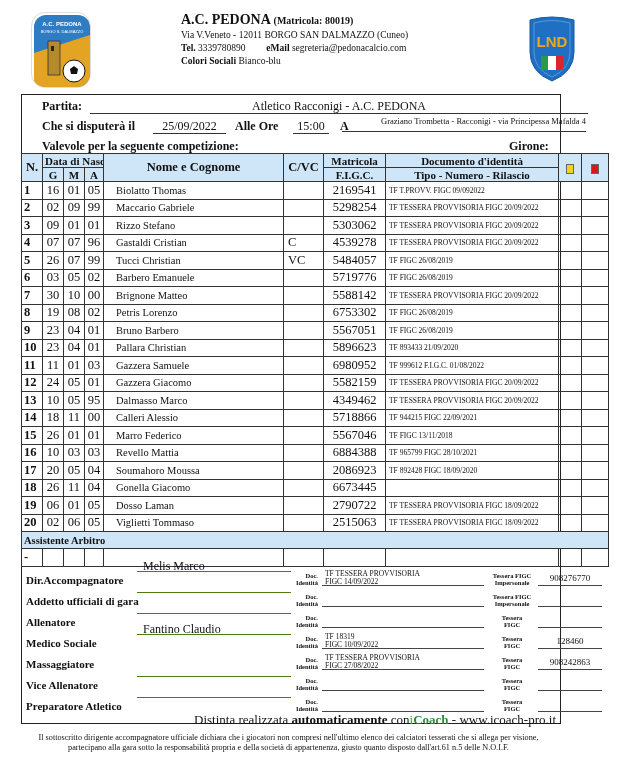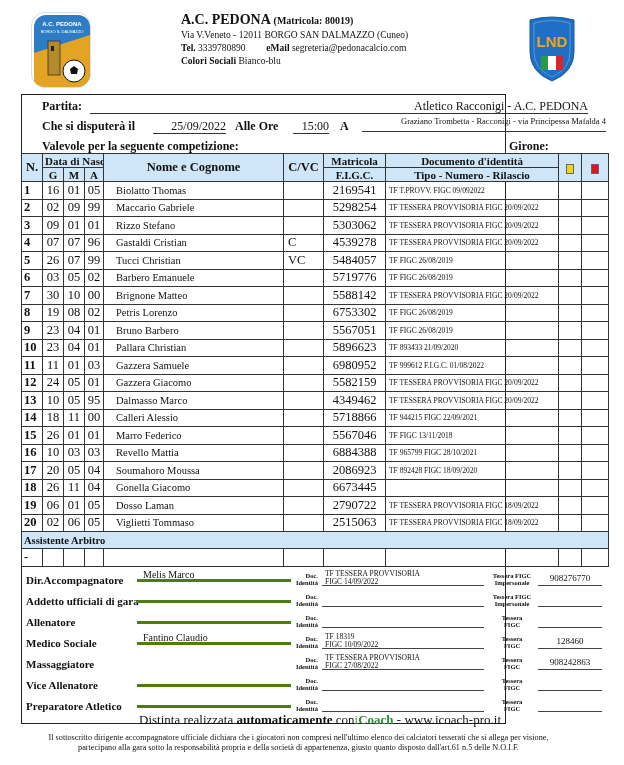--- a/index.html
+++ b/index.html
@@ -10,24 +10,24 @@
   .hdr { position: absolute; left: 0; top: 0; width: 624px; height: 92px; }
   .club-logo { position: absolute; left: 31px; top: 12px; width: 60px; height: 76px; border-radius: 14px; background: #fff; border: 1px solid #ddd; overflow: hidden; }
   .lnd-logo { position: absolute; left: 527px; top: 14px; width: 50px; height: 68px; }
   .hdr-text { position: absolute; left: 181px; top: 11px; font-size: 9.5px; line-height: 13px; }
   .hdr-text .title { font-size: 14px; font-weight: bold; line-height: 17px; }
   .hdr-text .title .matr { font-size: 10px; font-weight: bold; }
   .hdr-text b { font-weight: bold; }
   .hdr-text .gap { display: inline-block; width: 16px; }
 
   
-  .box { position: absolute; left: 21px; top: 94px; width: 485px; height: 630px; border: 1.5px solid #222; }
+  .box { position: absolute; left: 21px; top: 94px; width: 540px; height: 630px; border: 1.5px solid #222; }
 
   .mrow { position: absolute; left: 20px; font-size: 12px; font-weight: bold; white-space: nowrap; }
-  .uline { position: absolute; border-bottom: 1px solid #333; font-weight: normal; text-align: right; font-size: 12px; }
+  .uline { position: absolute; border-bottom: 1px solid #333; font-weight: normal; text-align: center; font-size: 12px; }
 
   
   table.players { position: absolute; left: -1px; top: 58px; width: 587px; border-collapse: collapse; table-layout: fixed; }
   table.players td, table.players th { border: 1px solid #333; height: 17.5px; padding: 0 2px; font-size: 12px; white-space: nowrap; overflow: hidden; }
   table.players thead th { background: #cfe6f8; font-weight: bold; font-size: 11px; text-align: center; height: 14px; }
   table.players thead th.big { font-size: 12.5px; }
   table.players td.n { font-weight: bold; font-size: 12.5px; padding-left: 2px; }
   table.players td.d { font-size: 12.5px; text-align: center; }
   table.players td.name { font-size: 10.5px; padding-left: 12px; }
   table.players td.cvc { font-size: 12.5px; padding-left: 4px; }
@@ -35,31 +35,31 @@
   table.players td.doc { font-size: 7.5px; padding-left: 3px; }
   .card { display: inline-block; width: 8px; height: 10px; border: 1px solid #666; vertical-align: middle; }
   .card.yellow { background: #f3d21a; }
   .card.red { background: #e0141e; }
   tr.sec td { background: #cfe6f8; font-weight: bold; font-size: 10.5px; height: 17px; }
 
   
   .staff { position: absolute; left: 0; top: 472px; width: 585px; }
   .srow { position: absolute; left: 0; width: 585px; height: 21px; }
   .srow .role { position: absolute; left: 4px; bottom: 2px; font-weight: bold; font-size: 11px; }
-  .srow .nm { position: absolute; left: 115px; width: 154px; bottom: 6px; border-bottom: 3px solid #4d7c0f; font-size: 10px; height: 13px; padding-left: 6px; }
+  .srow .nm { position: absolute; left: 115px; width: 154px; bottom: 16px; border-bottom: 1px solid #4d7c0f; font-size: 12px; height: 13px; padding-left: 6px; }
   .srow .dl { position: absolute; left: 268px; width: 28px; bottom: 2px; font-size: 6.5px; font-weight: bold; text-align: right; line-height: 7px; }
   .srow .dv { position: absolute; left: 300px; width: 162px; bottom: 2px; border-bottom: 1px solid #444; font-size: 7.5px; line-height: 8px; height: 16px; padding-left: 3px; }
   .srow .tl { position: absolute; left: 468px; width: 44px; bottom: 2px; font-size: 6.5px; font-weight: bold; line-height: 7px; text-align: center; }
   .srow .tv { position: absolute; left: 516px; width: 64px; bottom: 2px; border-bottom: 1px solid #444; font-size: 9px; text-align: center; height: 13px; }
 
   .credit { position: absolute; right: 4px; top: 617px; font-size: 13px; }
   .credit .g1 { color: #3aa63a; }
   .credit .g2 { color: #2e8b3d; font-weight: bold; }
 
-  .footnote { position: absolute; left: 10px; top: 733px; width: 562px; text-align: center; font-size: 8.2px; line-height: 10px; padding-left: 15px; }
+  .footnote { position: absolute; left: 0; top: 733px; width: 562px; text-align: center; font-size: 8.2px; line-height: 10px; padding-left: 15px; }
 </style>
 </head>
 <body>
 
 <div class="hdr">
   <div class="club-logo">
     <svg width="60" height="76" viewBox="0 0 60 76">
       <rect x="2" y="2" width="56" height="72" rx="12" fill="#2d7cc4"></rect>
       <polygon points="2,40 58,22 58,74 2,74" fill="#e3a424"></polygon>
       <rect x="16" y="28" width="12" height="34" fill="#b58a2a" stroke="#333" stroke-width="0.8"></rect>
@@ -109,21 +109,21 @@
   </div>
   <div class="uline" style="left:68px; top:4px; width:498px; height:15px;">Atletico Racconigi - A.C. PEDONA</div>
 
   <div class="mrow" style="top:24px;">
     <span>Che si disputerà il</span>
   </div>
   <div class="uline" style="left:131px; top:24px; width:73px; height:15px;">25/09/2022</div>
   <div class="mrow" style="left:213px; top:24px;">Alle Ore</div>
   <div class="uline" style="left:271px; top:24px; width:36px; height:15px;">15:00</div>
   <div class="mrow" style="left:318px; top:24px;">A</div>
-  <div class="uline" style="left:340px; top:21px; width:244px; height:16px; font-size:8.5px; text-align:right; padding-right:0;"><span>Graziano Trombetta - Racconigi - via Principessa Mafalda 4</span></div>
+  <div class="uline" style="left:320px; top:21px; width:244px; height:16px; font-size:8.5px; text-align:right; padding-right:0;"><span>Graziano Trombetta - Racconigi - via Principessa Mafalda 4</span></div>
 
   <div class="mrow" style="top:44px;">
     <span>Valevole per la seguente competizione:</span>
   </div>
   <div class="uline" style="left:232px; top:44px; width:253px; height:15px;"></div>
   <div class="mrow" style="left:487px; top:44px;">Girone:</div>
   <div class="uline" style="left:550px; top:44px; width:25px; height:15px;"></div>
 
   <table class="players">
     <colgroup>

